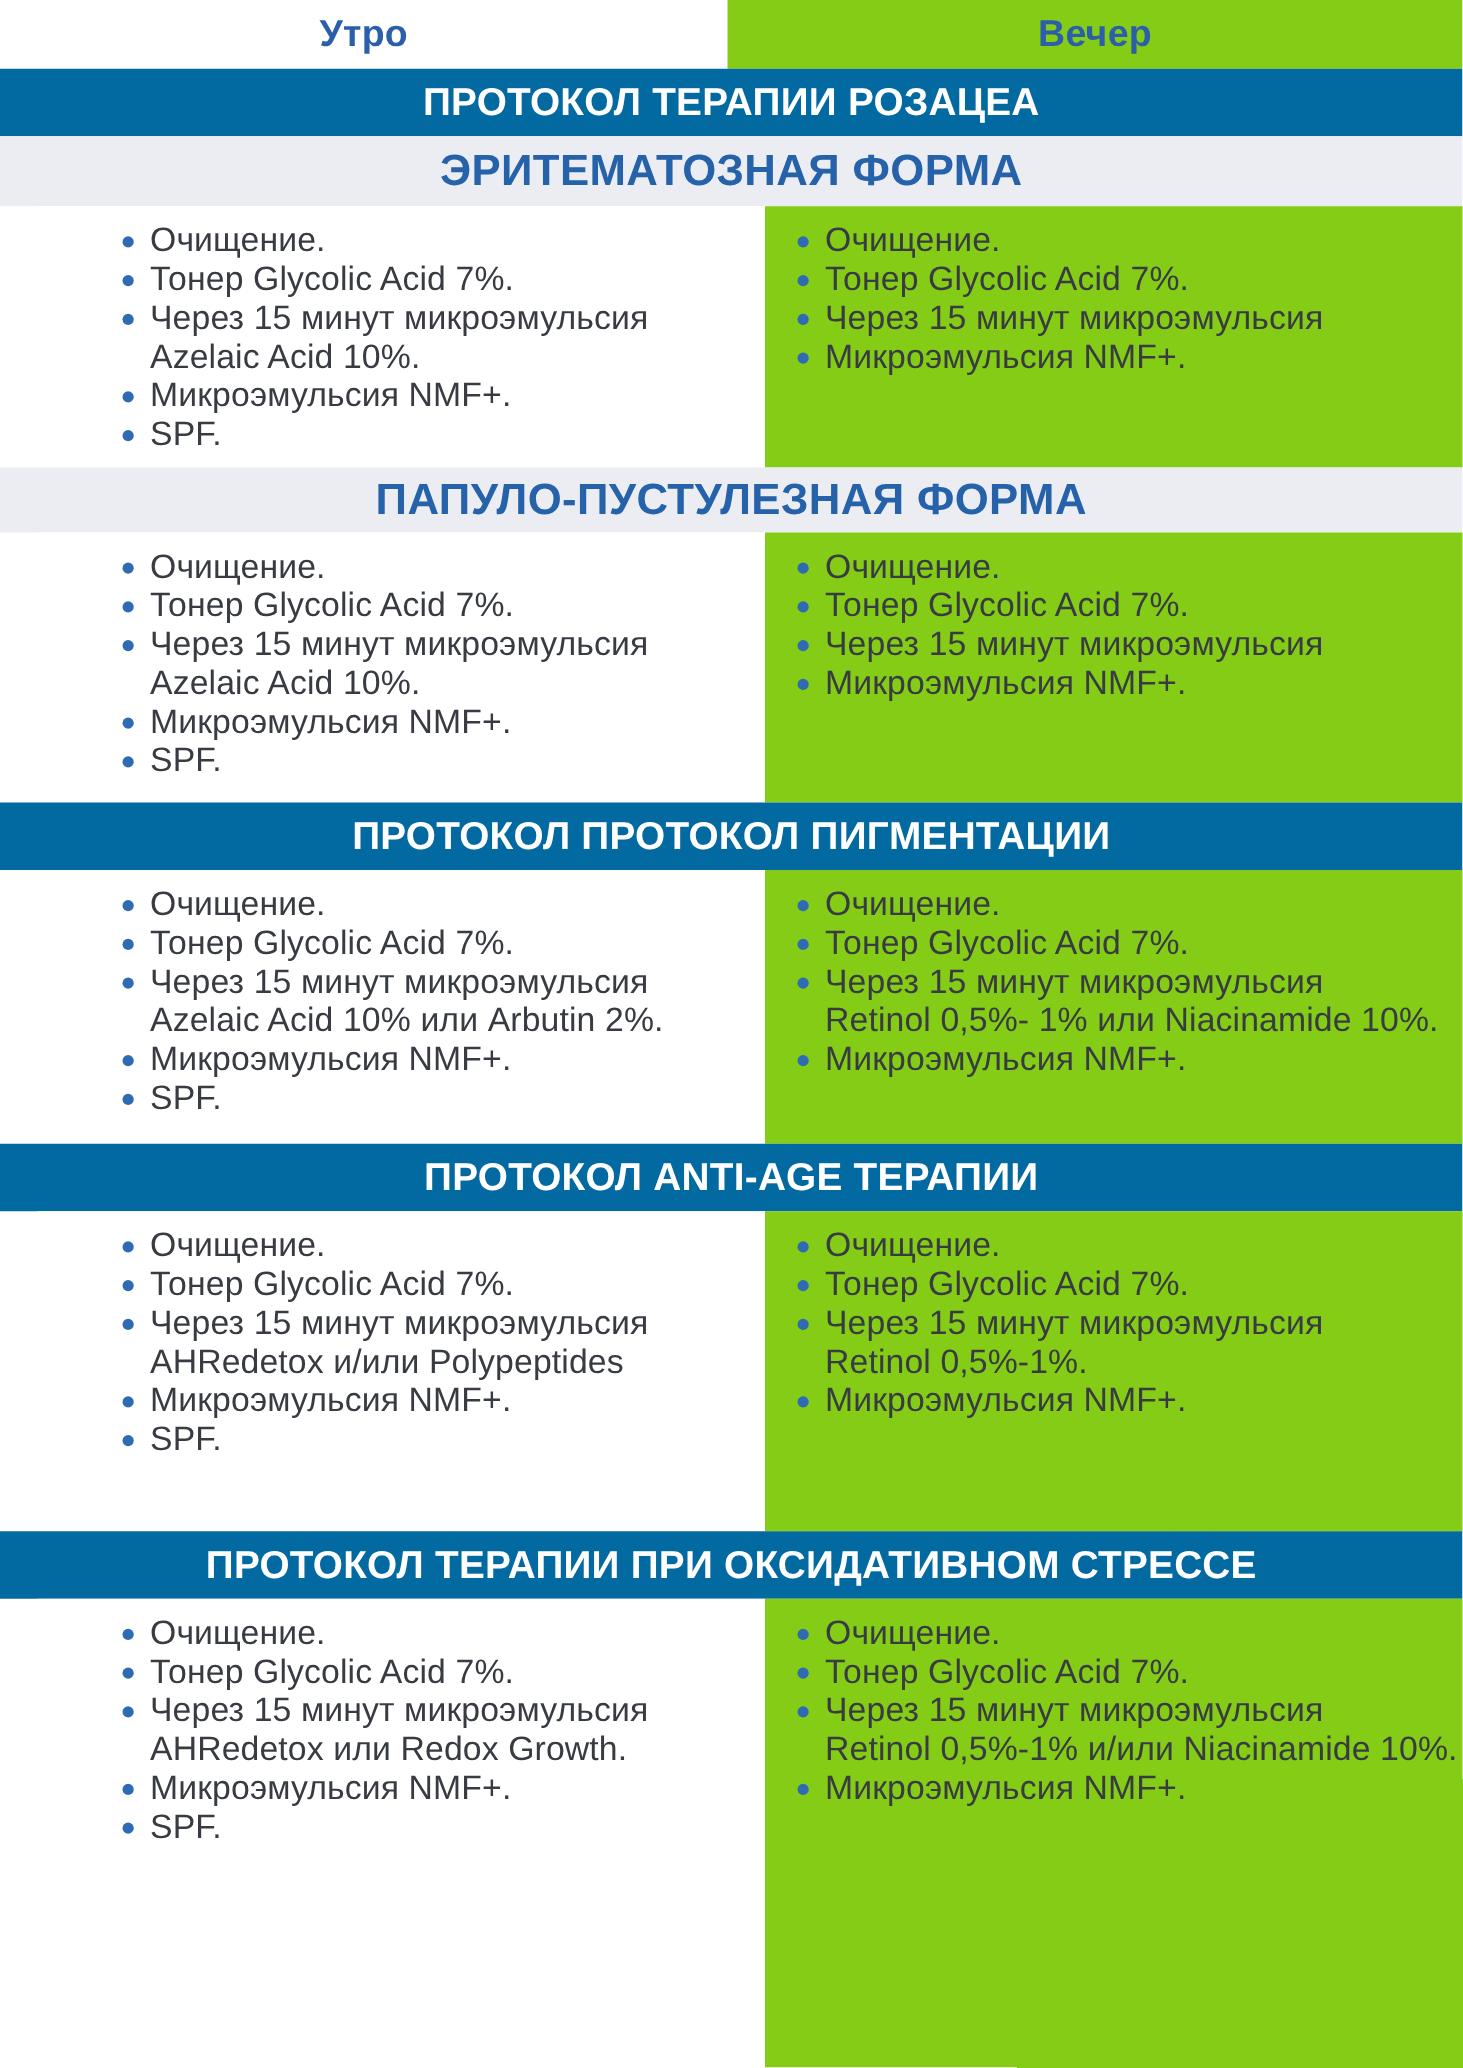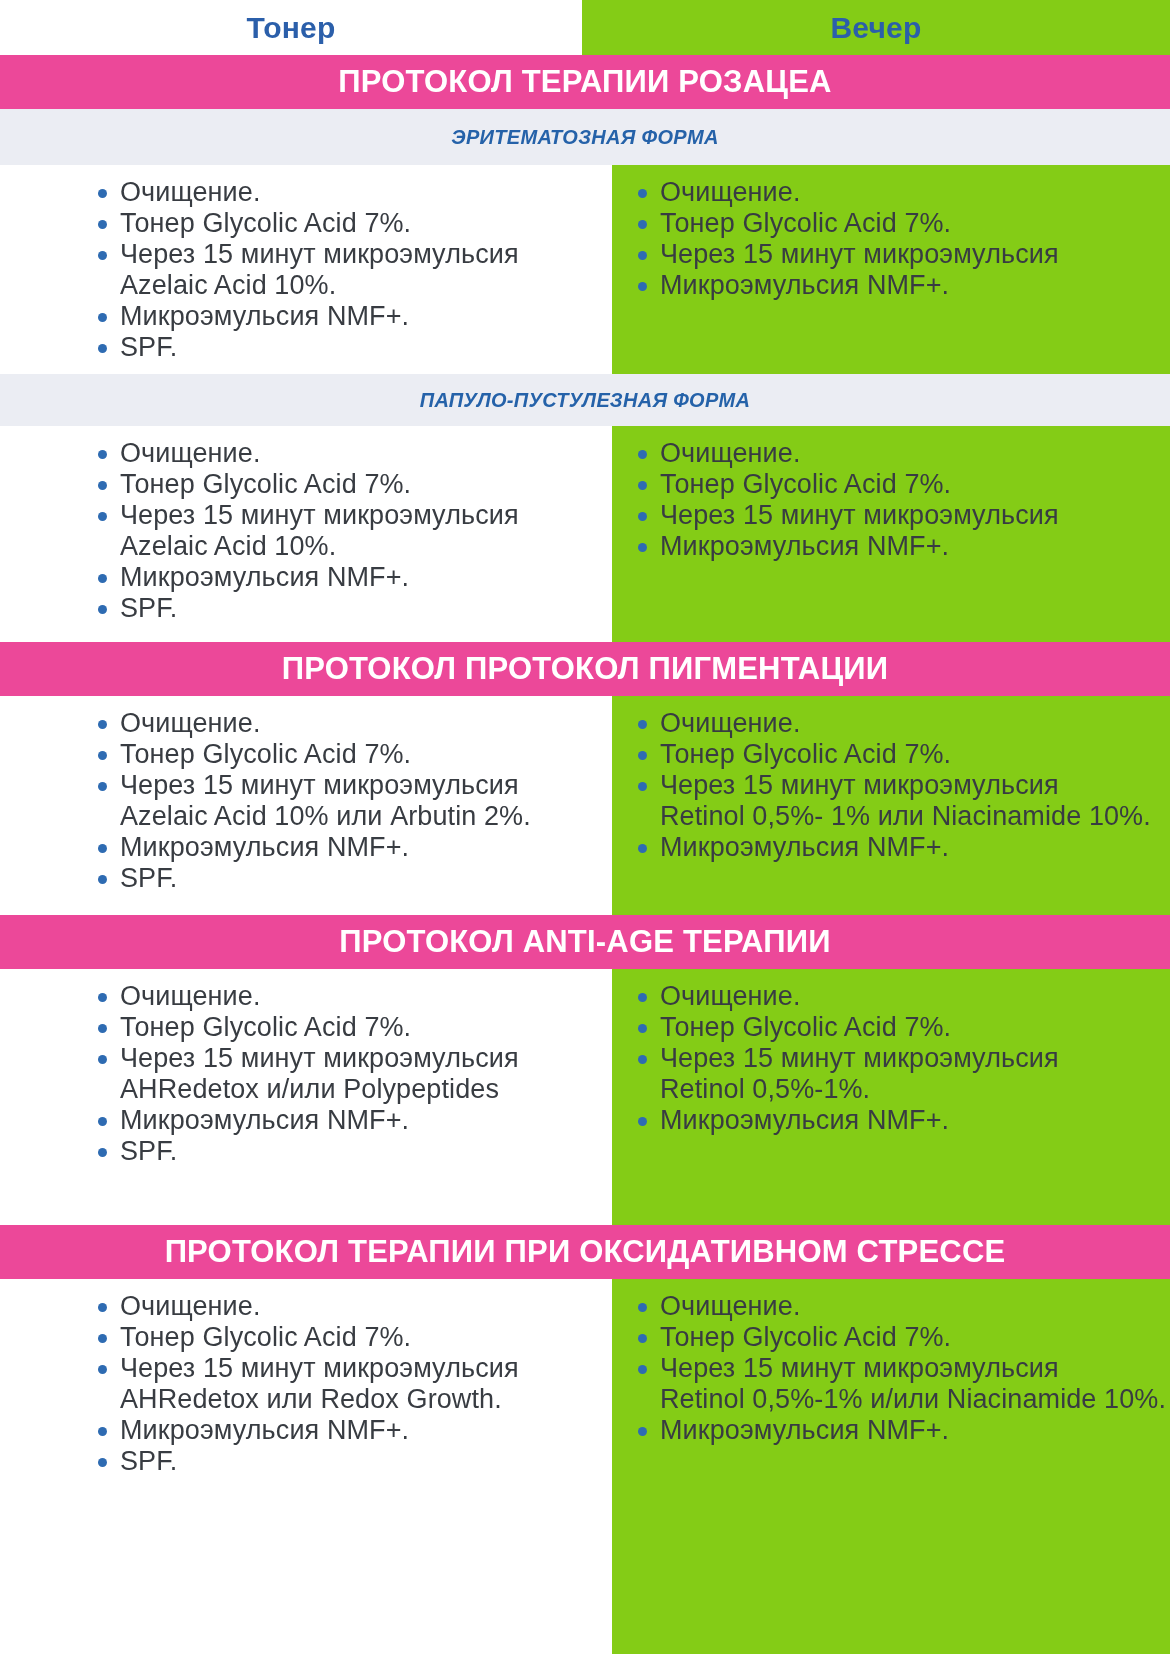--- a/index.html
+++ b/index.html
@@ -19,39 +19,38 @@
 
   
   .header-row { height:55px; flex:none; }
   .header-cell { display:flex; align-items:center; justify-content:center; }
   .col-header {
     font-size:30px; font-weight:bold; color:#2b5faa; letter-spacing:0.2px;
   }
 
   
   .banner {
-    height:54px; flex:none; background:#ec4899;
+    height:54px; flex:none; background:#0369a1;
     display:flex; align-items:center; justify-content:center;
   }
   .banner-title {
     color:#ffffff; font-size:31px; font-weight:bold; letter-spacing:0.2px;
     white-space:nowrap;
   }
 
   
   .subbanner {
     flex:none; background:#ebedf3;
     display:flex; align-items:center; justify-content:center;
   }
   .subbanner.first { height:56px; }
   .subbanner.later { height:52px; }
   .subbanner-title {
-    color:#2562a9; font-size:20px; font-weight:bold; letter-spacing:0.3px;
+    color:#2562a9; font-size:35px; font-weight:bold; letter-spacing:0.3px;
     white-space:nowrap;
-    font-style:italic;
   }
 
   
   .content-row { flex:none; align-items:stretch;padding-left:30px; }
   .content-row.grow { flex:1 1 auto; }
   ul.bullet-list {
     list-style:none; margin:0; padding:12px 0 0 0;
   }
   .cell.morning ul.bullet-list { padding-left:68px; }
   .cell.evening ul.bullet-list { padding-left:26px; }
@@ -64,21 +63,21 @@
     font-size:27px; line-height:31px; color:#383c42; letter-spacing:0.1px;
   }
   .bullet-line { white-space:nowrap; }
 </style>
 </head>
 <body>
 
 <div class="page">
   <div class="row header-row">
     <div class="cell morning header-cell">
-      <span class="col-header">Тонер</span>
+      <span class="col-header">Утро</span>
     </div>
     <div class="cell evening header-cell">
       <span class="col-header">Вечер</span>
     </div>
   </div>
   <div id="sections" style="display: flex; flex-direction: column; flex: 1 1 auto;">
       <div class="banner">
         <div class="banner-title">ПРОТОКОЛ ТЕРАПИИ РОЗАЦЕА</div>
       </div>
       <div class="subbanner first">

